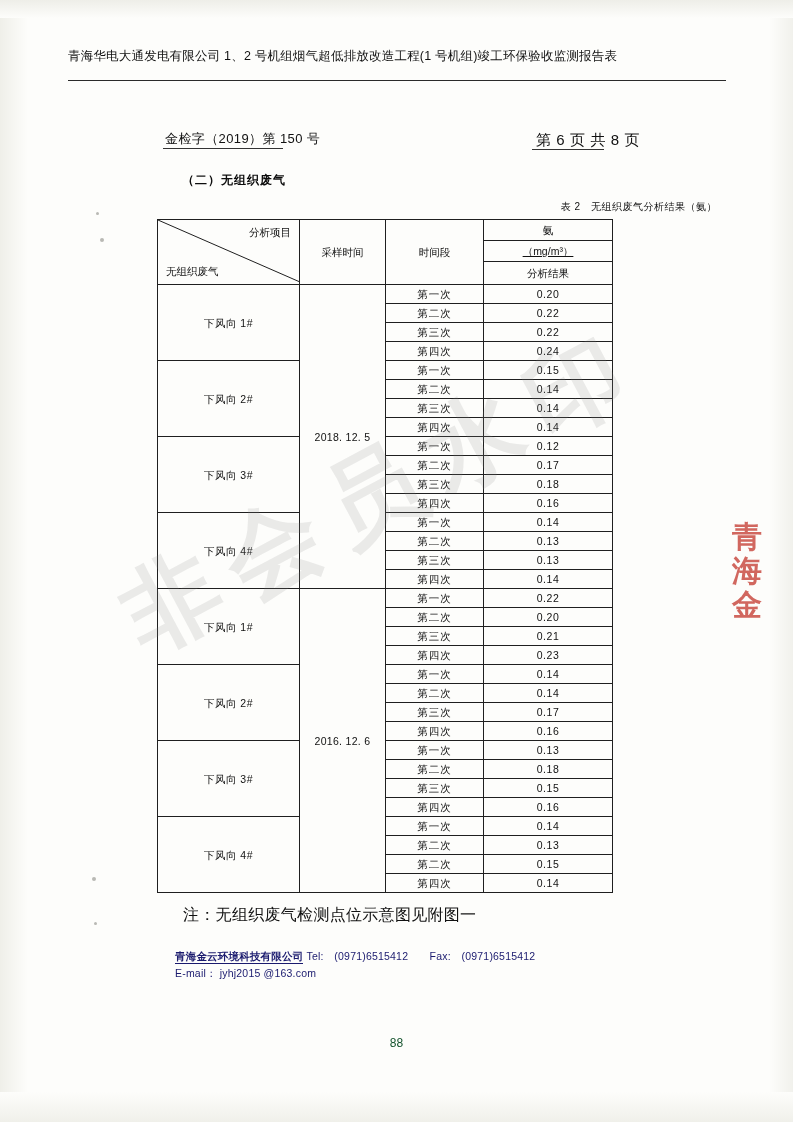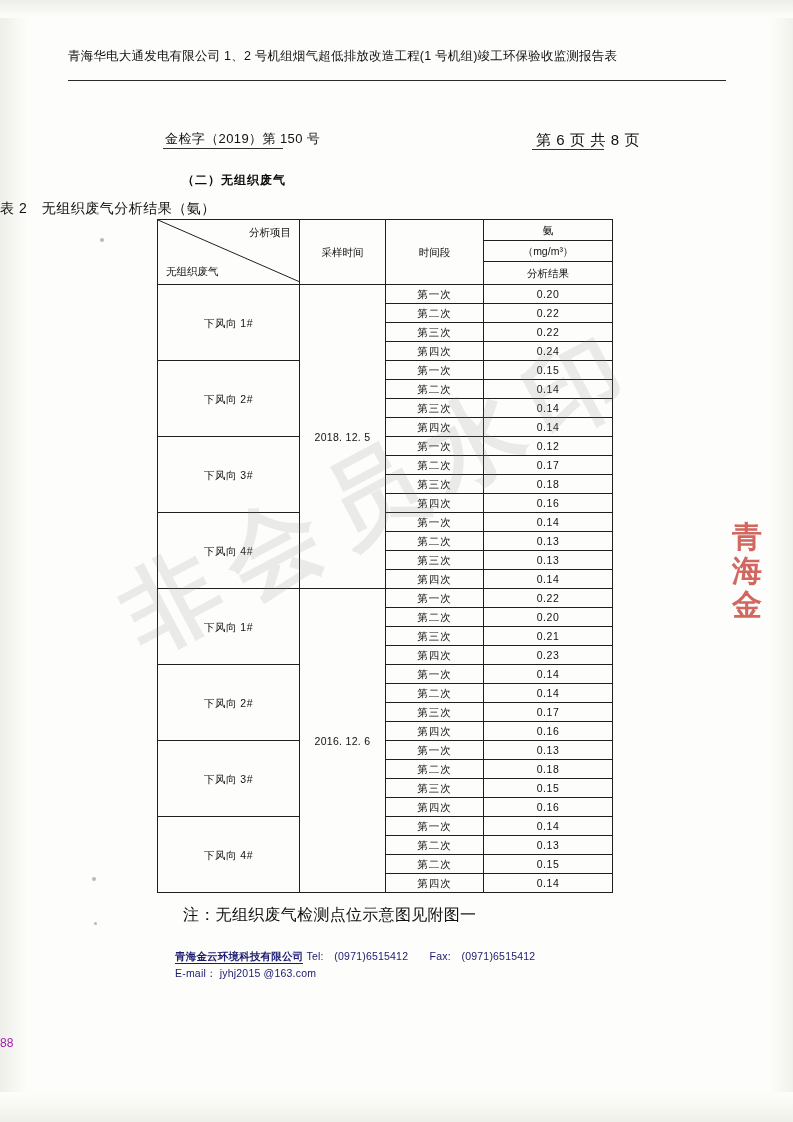--- a/index.html
+++ b/index.html
@@ -104,22 +104,22 @@
     color: #0d0d0d;
     letter-spacing: 1px;
     margin-left: 14px;
   }
 
   .table-caption {
     position: absolute;
     left: 0;
     top: 200px;
     width: 717px;
-    text-align: left;
-    font-size: 14px;
+    text-align: right;
+    font-size: 10px;
     color: #111;
     letter-spacing: 0.5px;
   }
 
   
   .tbl-wrap {
     position: absolute;
     left: 157px;
     top: 219px;
     width: 455px;
@@ -174,20 +174,21 @@
     line-height: 13px;
   }
 
   .hdr-nh3-top {
     height: 20px;
     line-height: 20px;
   }
   .hdr-nh3-unit {
     height: 20px;
     line-height: 20px;
+    text-decoration: underline;
   }
   .hdr-nh3-res {
     height: 22px;
     line-height: 22px;
   }
   .hdr-stack { padding: 0; }
   .hdr-stack > div {
     border-bottom: 1px solid #1f1f1f;
   }
   .hdr-stack > div:last-child { border-bottom: none; }
@@ -233,22 +234,23 @@
     font-size: 10.5px;
     color: #1a1a6e;
     letter-spacing: 0.2px;
   }
 
   .page-number {
     position: absolute;
     left: 0;
     top: 1036px;
     width: 793px;
+    text-align: center;
     font-size: 12px;
-    color: #a21caf;
+    color: #14532d;
   }
 
   
   .watermark {
     position: absolute;
     left: 135px;
     top: 430px;
     width: 520px;
     height: 280px;
     pointer-events: none;

